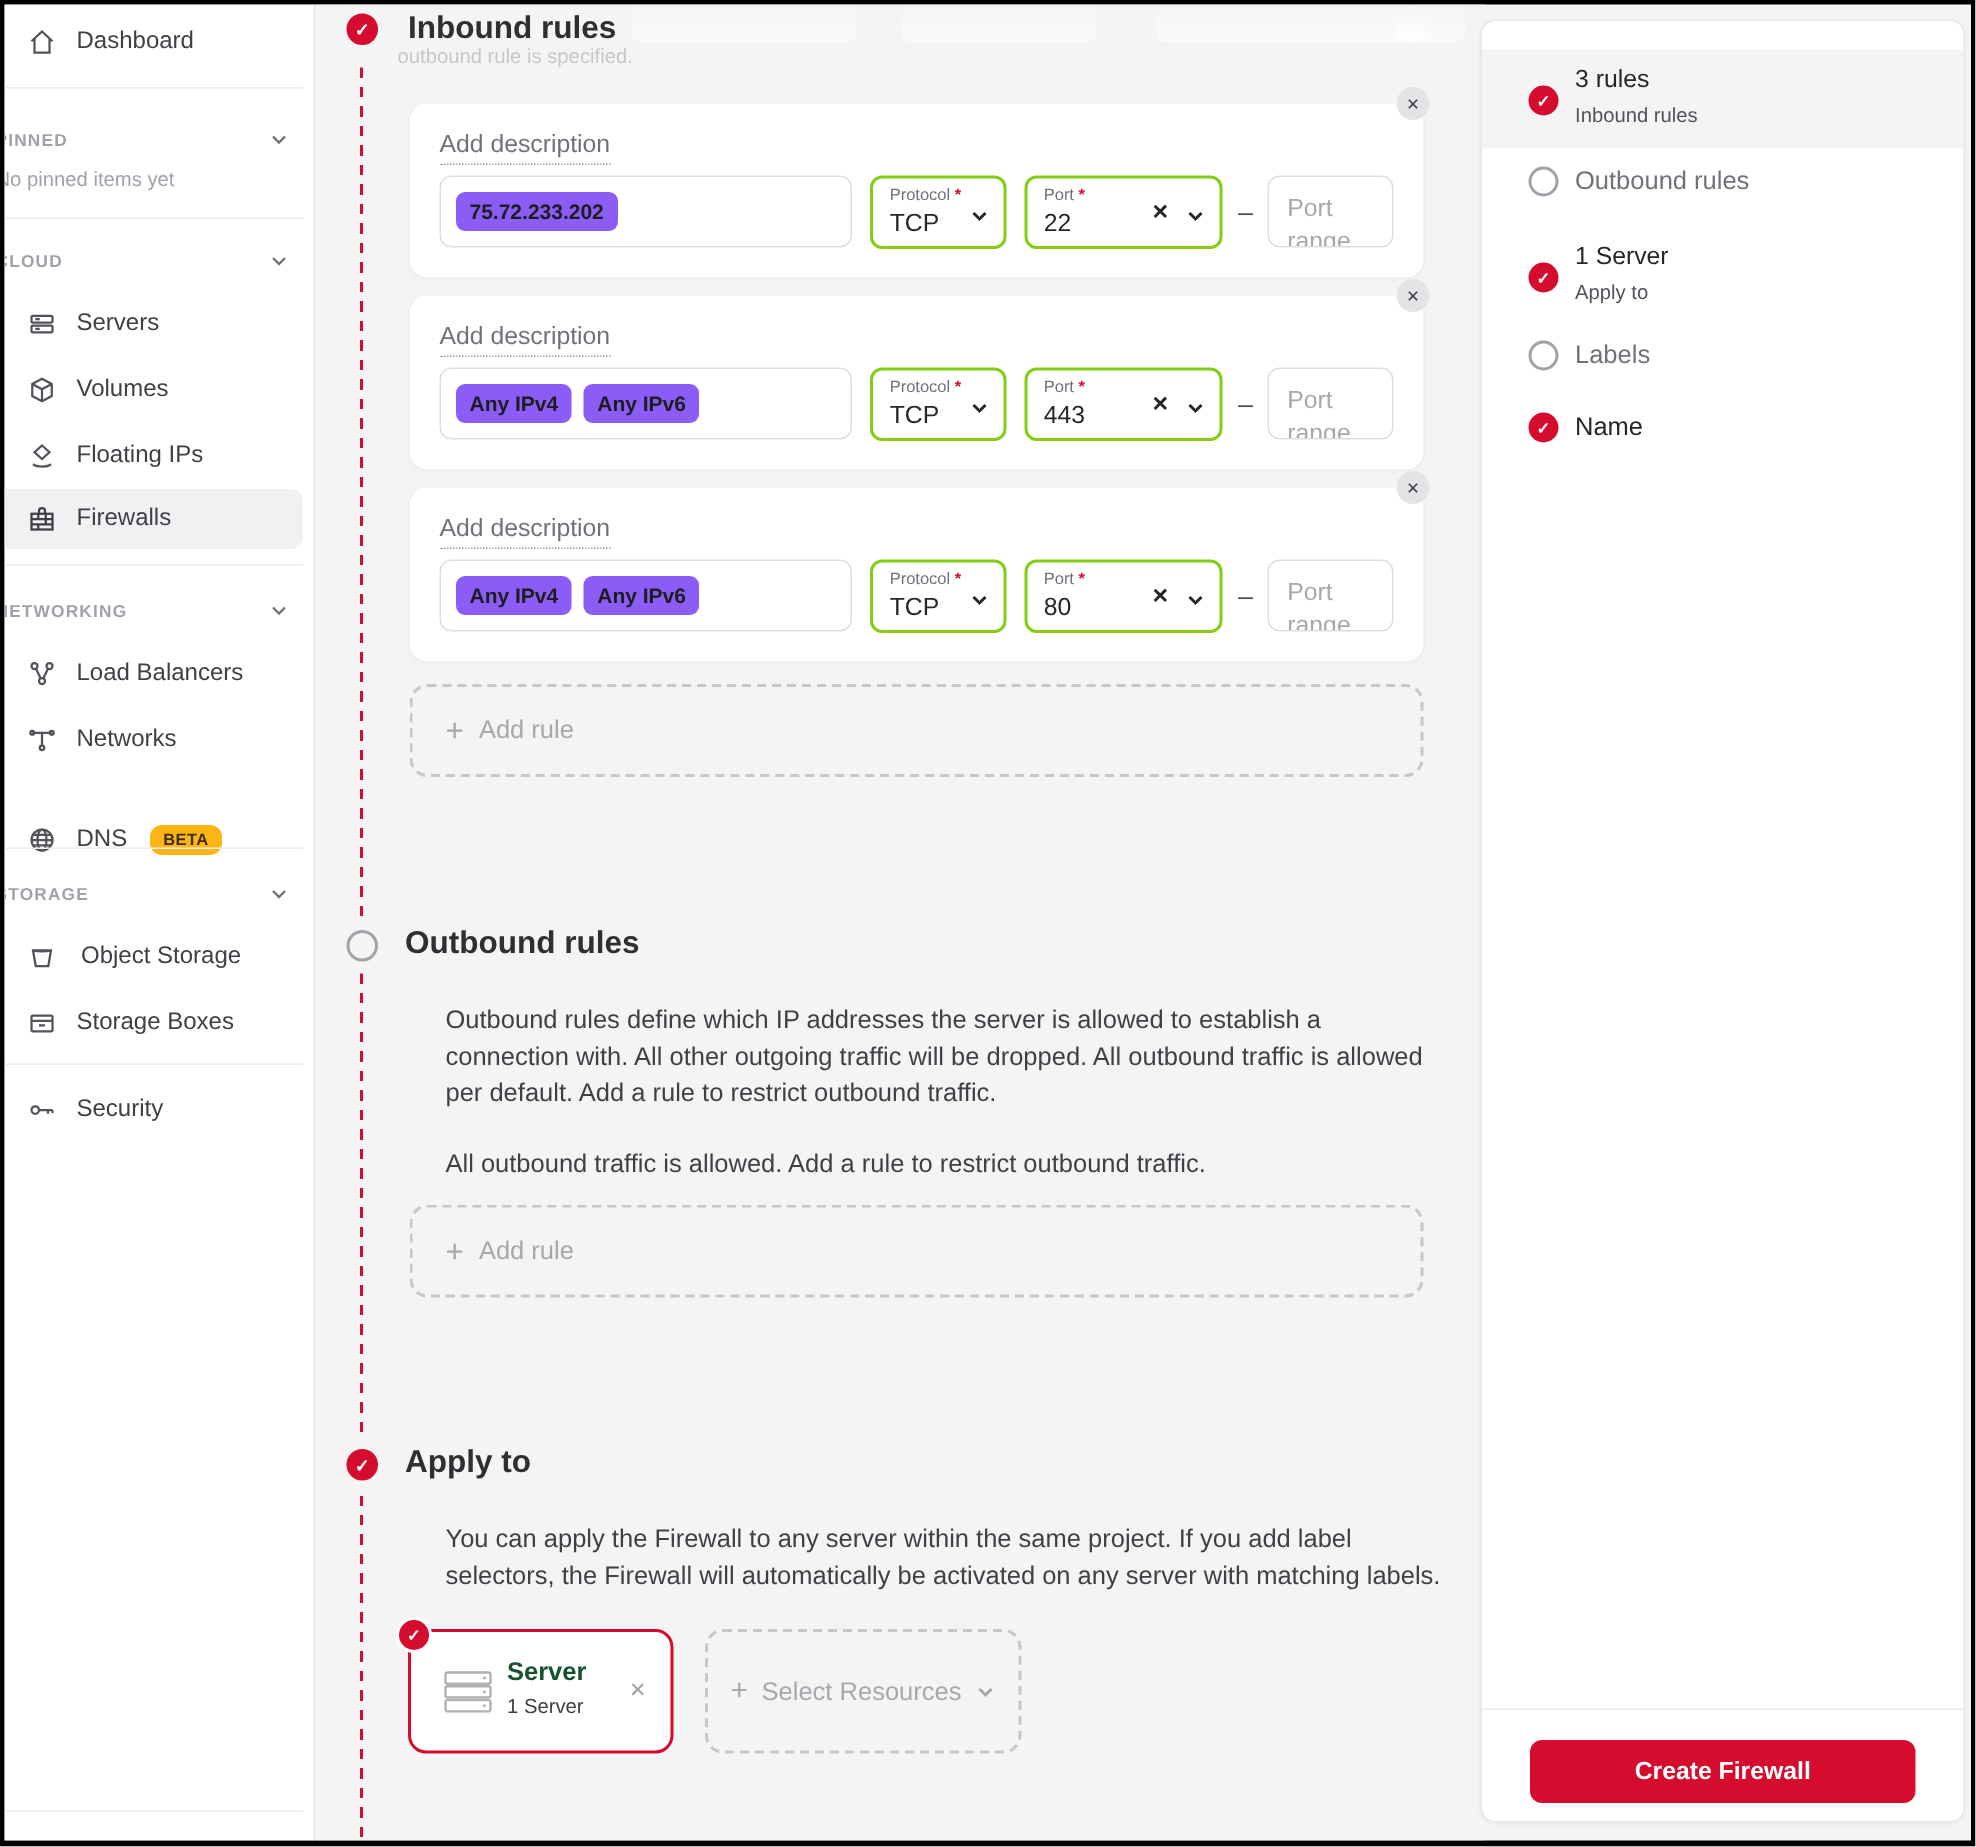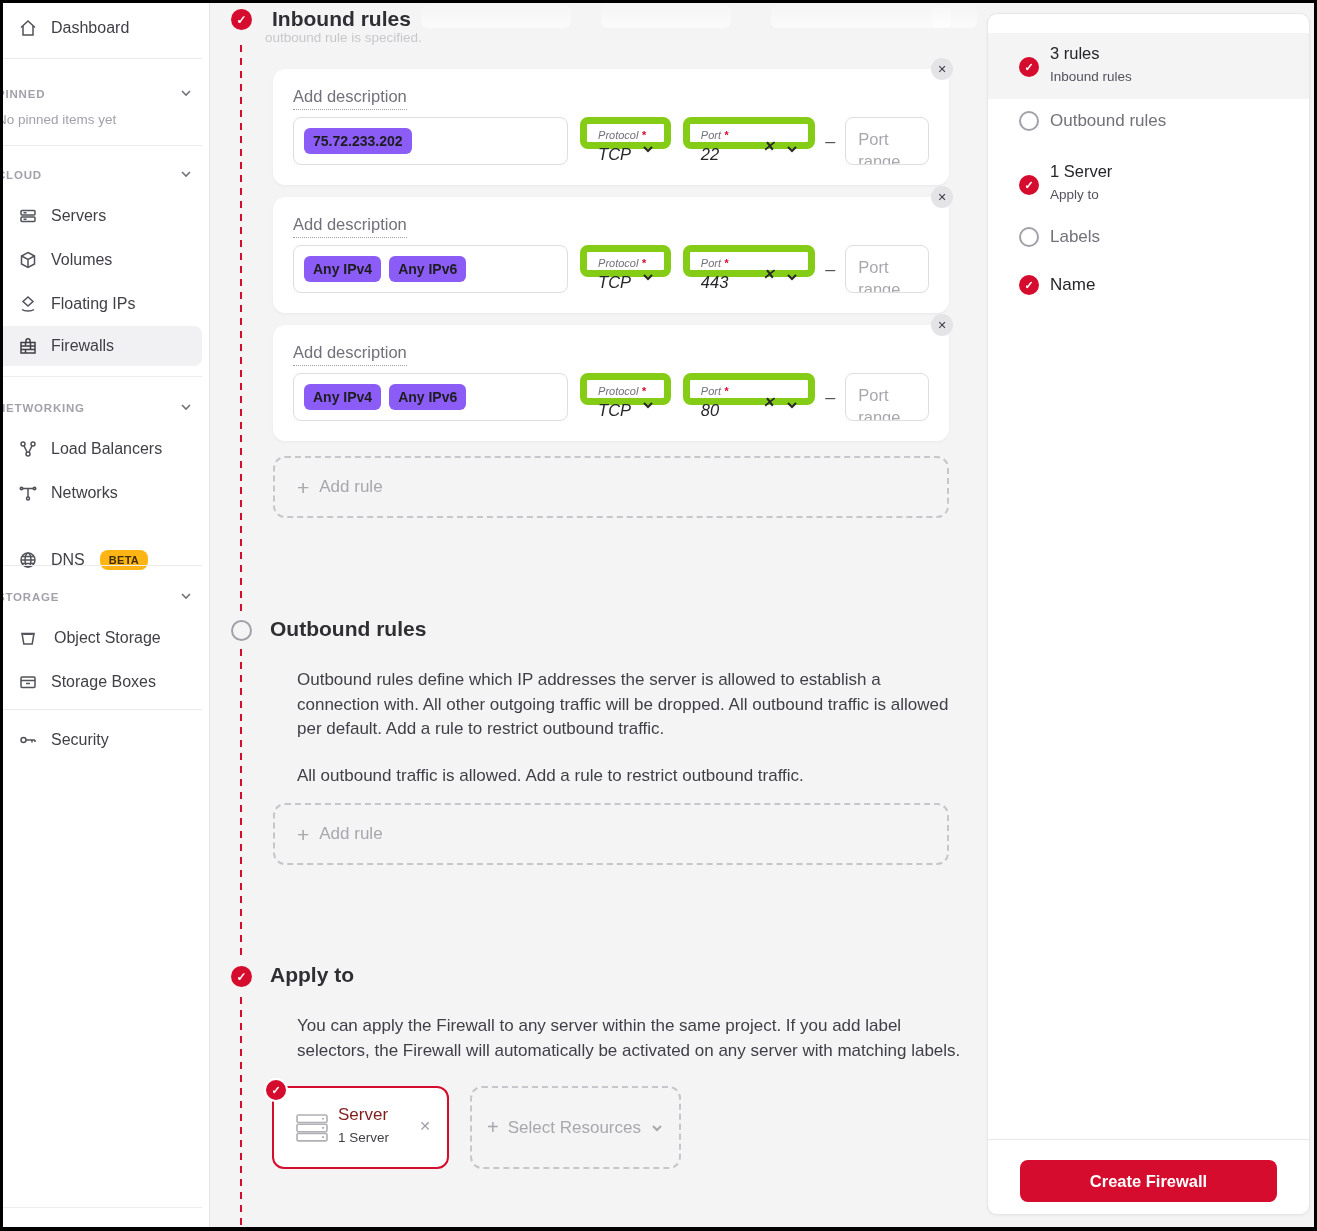--- a/index.html
+++ b/index.html
@@ -29,38 +29,38 @@
   .step-circle.empty { border:2px solid #a1a1aa; background:transparent; }
   .section-heading { position:absolute; font-size:21px; font-weight:600; color:#2e2e33; }
   .red-dash { position:absolute; left:29px; width:2px; background:repeating-linear-gradient(to bottom,#d50c2d 0 7px, transparent 7px 13px); }
 
   .rule-card { position:absolute; left:62px; width:676px; height:116px; background:#fff; border-radius:12px; box-shadow:0 1px 3px rgba(0,0,0,.05); }
   .rule-close { position:absolute; top:-11px; right:-4px; width:22px; height:22px; border-radius:50%; background:#e4e4e7; color:#3f3f46; font-size:11px; display:flex; align-items:center; justify-content:center; cursor:pointer; }
   .add-desc { position:absolute; left:20px; top:18px; font-size:16.5px; color:#71717a; border-bottom:1px dotted #a1a1aa; padding-bottom:3px; cursor:text; }
   .field-row { position:absolute; left:20px; top:48px; height:48px; width:636px; display:flex; align-items:flex-start; }
   .ip-input { width:276px; height:48px; background:#fff; border:1px solid #dededf; border-radius:8px; display:flex; align-items:center; gap:8px; padding:0 10px; cursor:text; }
   .chip { background:#8b5cf6; color:#1d1d20; font-size:14px; font-weight:700; padding:5px 9px; border-radius:6px; white-space:nowrap; cursor:pointer; }
-  .sel { position:relative; height:32px; background:#fff; border:7px solid #84cc16; border-radius:8px; margin-left:12px; cursor:pointer;font-style:italic; }
+  .sel { position:relative; height:49px; background:#fff; border:2px solid #84cc16; border-radius:8px; margin-left:12px; cursor:pointer; }
   .sel .flabel { position:absolute; left:11px; top:5px; font-size:11px; color:#71717a; }
   .sel .flabel .req { color:#d50c2d; font-weight:700; }
   .sel .fval { position:absolute; left:11px; top:21px; font-size:16.5px; color:#26262a; }
   .sel .chev { position:absolute; right:9px; top:18px; }
   .sel.protocol { width:91px; }
   .sel.port { width:133px; }
   .sel.port .clear { position:absolute; right:34px; top:14px; font-size:14px; color:#26262a; font-weight:700; cursor:pointer; }
   .range-dash { width:30px; text-align:center; font-size:18px; color:#52525b; line-height:48px; }
   .port-range { width:84px; height:48px; background:#fff; border:1px solid #dededf; border-radius:8px; overflow:hidden; padding:10px 0 0 12px; font-size:16.5px; color:#a7a7ad; line-height:22px; cursor:text; }
   .add-rule { position:absolute; left:62px; width:676px; height:62px; border:2px dashed #c6c6cb; border-radius:12px; display:flex; align-items:center; padding-left:22px; gap:10px; color:#a7a7ad; font-size:17px; cursor:pointer; background:transparent; }
   .add-rule .plus { font-size:21px; line-height:1; color:#a7a7ad; }
   .body-text { position:absolute; font-size:17px; line-height:24.5px; color:#3f3f46;margin-left:24px; }
 
   .server-card { position:absolute; left:61px; top:1083px; width:177px; height:83px; background:#fff; border:2px solid #d50c2d; border-radius:12px; cursor:pointer; }
   .server-badge { position:absolute; left:-10px; top:-10px; width:24px; height:24px; border-radius:50%; background:#d50c2d; border:2px solid #fff; color:#fff; font-size:11px; font-weight:700; display:flex; align-items:center; justify-content:center; }
   .server-card .icon-wrap { position:absolute; left:22px; top:26px; }
-  .server-card .sc-title { position:absolute; left:64px; top:17px; font-size:17px; color:#7f1d1d; font-weight:400; }
+  .server-card .sc-title { position:absolute; left:64px; top:17px; font-size:17px; color:#14532d; font-weight:700; }
   .server-card .sc-sub { position:absolute; left:64px; top:42px; font-size:13.5px; color:#3f3f46; }
   .server-card .sc-x { position:absolute; right:16px; top:30px; color:#a1a1aa; font-size:14px; cursor:pointer; }
   .select-res { position:absolute; left:259px; top:1083px; width:211px; height:83px; border:2px dashed #c6c6cb; border-radius:12px; display:flex; align-items:center; justify-content:center; gap:9px; color:#a7a7ad; font-size:17px; cursor:pointer; }
   .select-res .plus { font-size:20px; }
 
   
   .rightpanel { position:absolute; left:984px; top:10px; width:323px; height:1202px; background:#fff; border:1px solid #e7e7e9; border-radius:10px; box-shadow:0 1px 3px rgba(0,0,0,.05); }
   .rp-step { position:absolute; left:0; width:100%; cursor:pointer; }
   .rp-step.hl { background:#f4f4f5; }
   .rp-circle { position:absolute; left:31px; width:20px; height:20px; border-radius:50%; display:flex; align-items:center; justify-content:center; }

